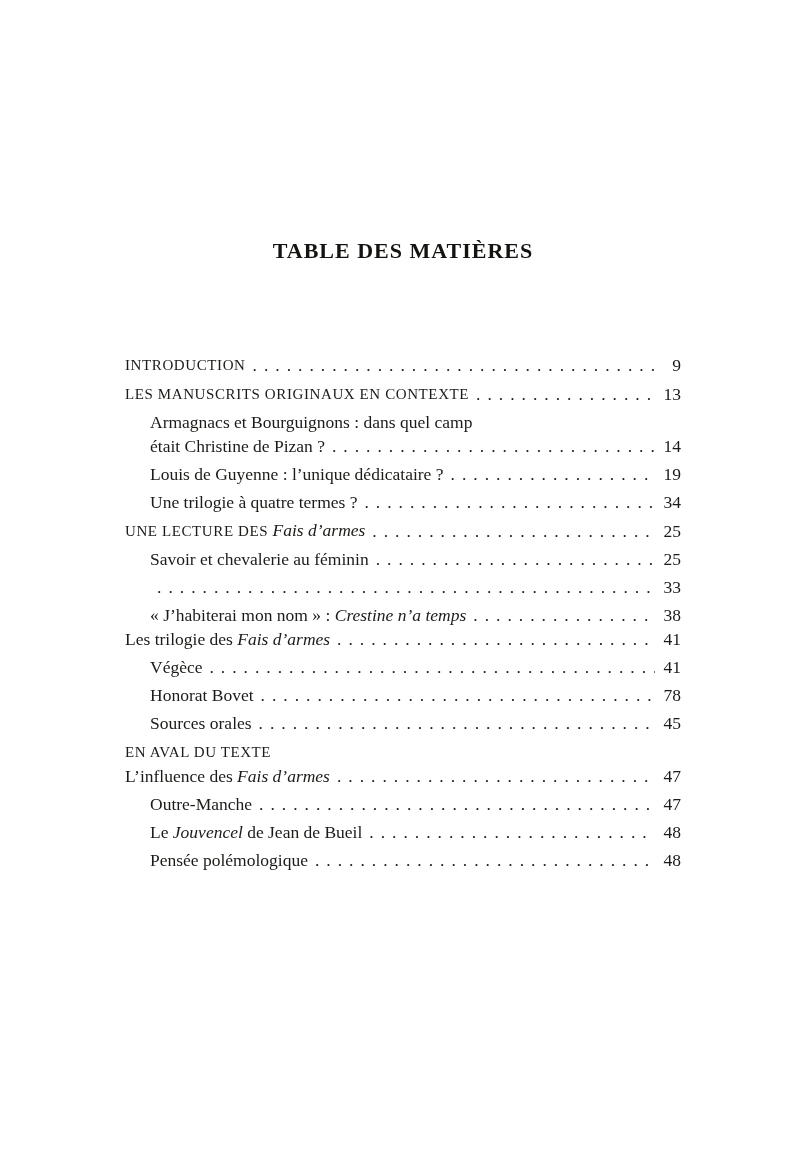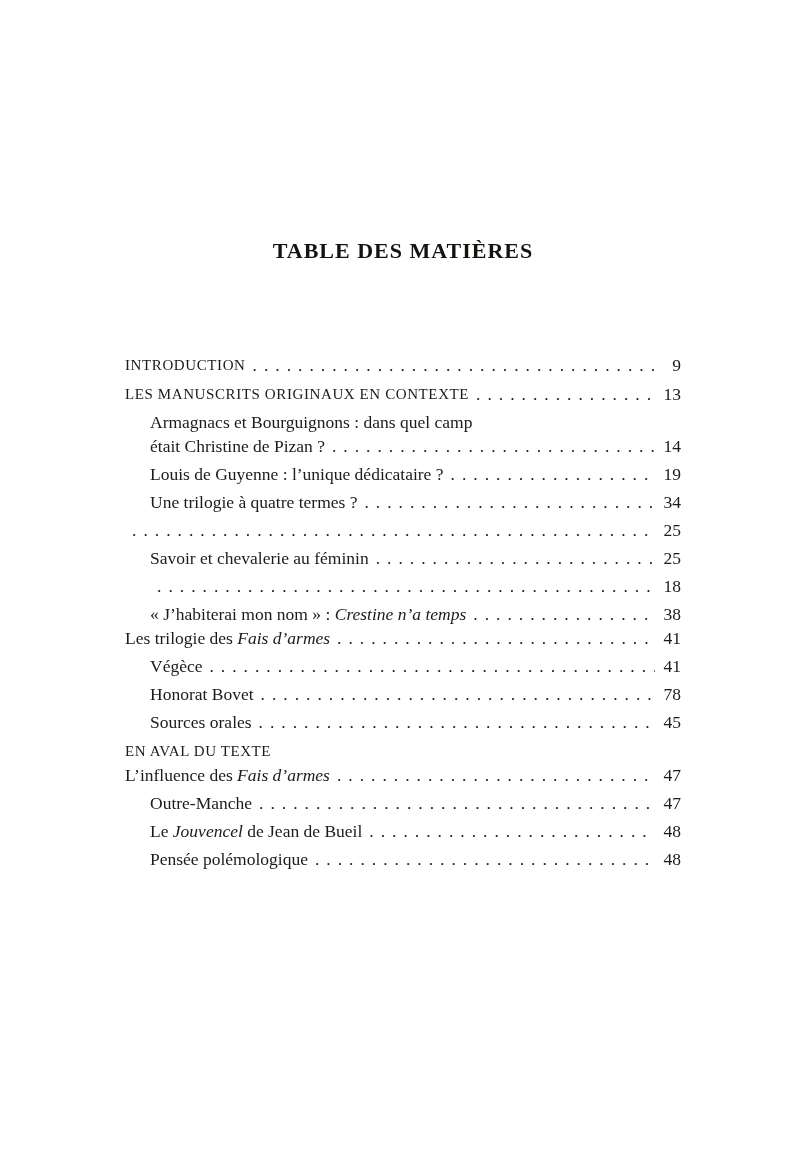--- a/index.html
+++ b/index.html
@@ -98,31 +98,32 @@
         <span class="text"><span class="seg-normal">Louis de Guyenne : l’unique dédicataire ?</span></span>
         <span class="dots"></span>
         <span class="page-num">19</span>
       </div>
       <div class="row indent-1 sp-normal">
         <span class="text"><span class="seg-normal">Une trilogie à quatre termes ?</span></span>
         <span class="dots"></span>
         <span class="page-num">34</span>
       </div>
       <div class="row indent-0 sp-group">
+        <span class="text"><span class="seg-caps">UNE LECTURE DES </span><span class="seg-italic">Fais d’armes</span></span>
         <span class="dots"></span>
         <span class="page-num">25</span>
       </div>
       <div class="row indent-1 sp-normal">
         <span class="text"><span class="seg-normal">Savoir et chevalerie au féminin</span></span>
         <span class="dots"></span>
         <span class="page-num">25</span>
       </div>
       <div class="row indent-1 sp-normal">
         <span class="dots"></span>
-        <span class="page-num">18</span>
+        <span class="page-num">33</span>
       </div>
       <div class="row indent-1 sp-normal">
         <span class="text"><span class="seg-normal">« J’habiterai mon nom » : </span><span class="seg-italic">Crestine n’a temps</span></span>
         <span class="dots"></span>
         <span class="page-num">38</span>
       </div>
       <div class="row indent-0 sp-tight">
         <span class="text"><span class="seg-normal">Les trilogie des </span><span class="seg-italic">Fais d’armes</span></span>
         <span class="dots"></span>
         <span class="page-num">41</span>

